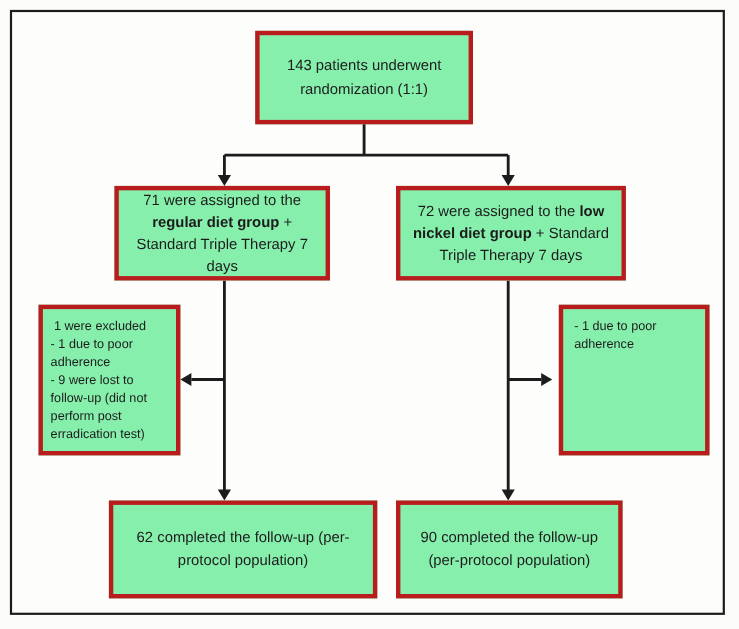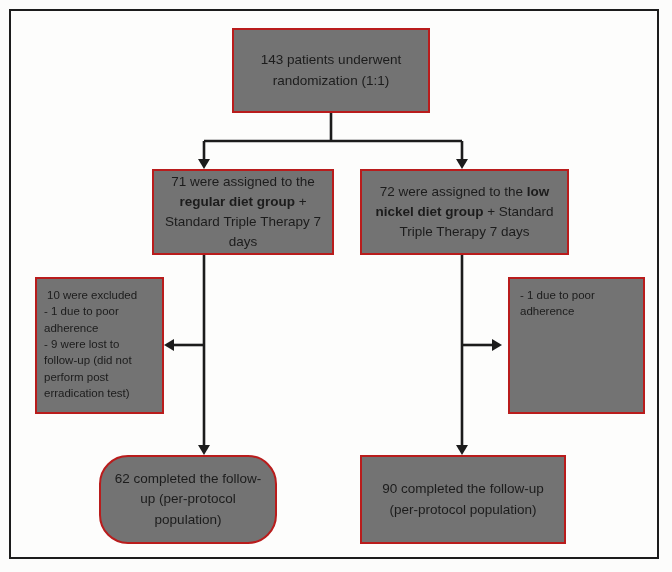--- a/index.html
+++ b/index.html
@@ -29,22 +29,22 @@
     position: absolute;
     left: 0;
     top: 0;
     width: 672px;
     height: 572px;
     z-index: 1;
   }
   .box {
     position: absolute;
     box-sizing: border-box;
-    border: 2px solid #b91c1c;
-    background: #737373;
+    border: 4px solid #b91c1c;
+    background: #86efac;
     color: #1c1c1c;
     z-index: 2;
     display: flex;
     align-items: center;
     justify-content: center;
   }
   .box.centered {
     text-align: center;
     font-size: 13.5px;
     line-height: 1.5;
@@ -58,25 +58,25 @@
     align-items: flex-start;
     justify-content: flex-start;
     flex-direction: column;
   }
   .box.lefttext .xline { width: 100%; }
   .box.lefttext .xline:first-child { padding-left: 3px; }
   b { font-weight: 700; }
 
   
   #box-randomization { left: 232px; top: 28px;  width: 198px; height: 85px; }
-  #box-regular-arm   { left: 104px; top: 169px; width: 182px; height: 86px; margin-left: 48px; }
+  #box-regular-arm   { left: 104px; top: 169px; width: 196px; height: 86px; }
   #box-nickel-arm    { left: 360px; top: 169px; width: 209px; height: 86px; }
   #box-excl-left     { left: 35px;  top: 277px; width: 129px; height: 137px; }
   #box-excl-right    { left: 508px; top: 277px; width: 137px; height: 137px; }
-  #box-done-left     { left: 99px;  top: 455px; width: 178px; height: 89px; border-radius: 29px; }
+  #box-done-left     { left: 99px;  top: 455px; width: 244px; height: 89px; }
   #box-done-right    { left: 360px; top: 455px; width: 206px; height: 89px; }
 </style>
 </head>
 <body>
 
 <div class="canvas">
   <div class="frame"></div>
 
   <svg class="connectors" viewBox="0 0 672 572" xmlns="http://www.w3.org/2000/svg">
     <g stroke="#1c1c1c" stroke-width="2.6" fill="none">
@@ -110,21 +110,21 @@
 
   <div class="box centered" id="box-regular-arm">
     <span><span>71 were assigned to the </span><b>regular diet group</b><span> + Standard Triple Therapy 7 days</span></span>
   </div>
 
   <div class="box centered" id="box-nickel-arm">
     <span><span>72 were assigned to the </span><b>low nickel diet group</b><span> + Standard Triple Therapy 7 days</span></span>
   </div>
 
   <div class="box lefttext" id="box-excl-left">
-    <div class="xline">10 were excluded</div>
+    <div class="xline">1 were excluded</div>
     <div class="xline">- 1 due to poor adherence</div>
     <div class="xline">- 9 were lost to follow-up (did not perform post erradication test)</div>
   </div>
 
   <div class="box lefttext" id="box-excl-right">
     <div class="xline">- 1 due to poor adherence</div>
   </div>
 
   <div class="box centered" id="box-done-left">
     <span>62 completed the follow-up (per-protocol population)</span>

